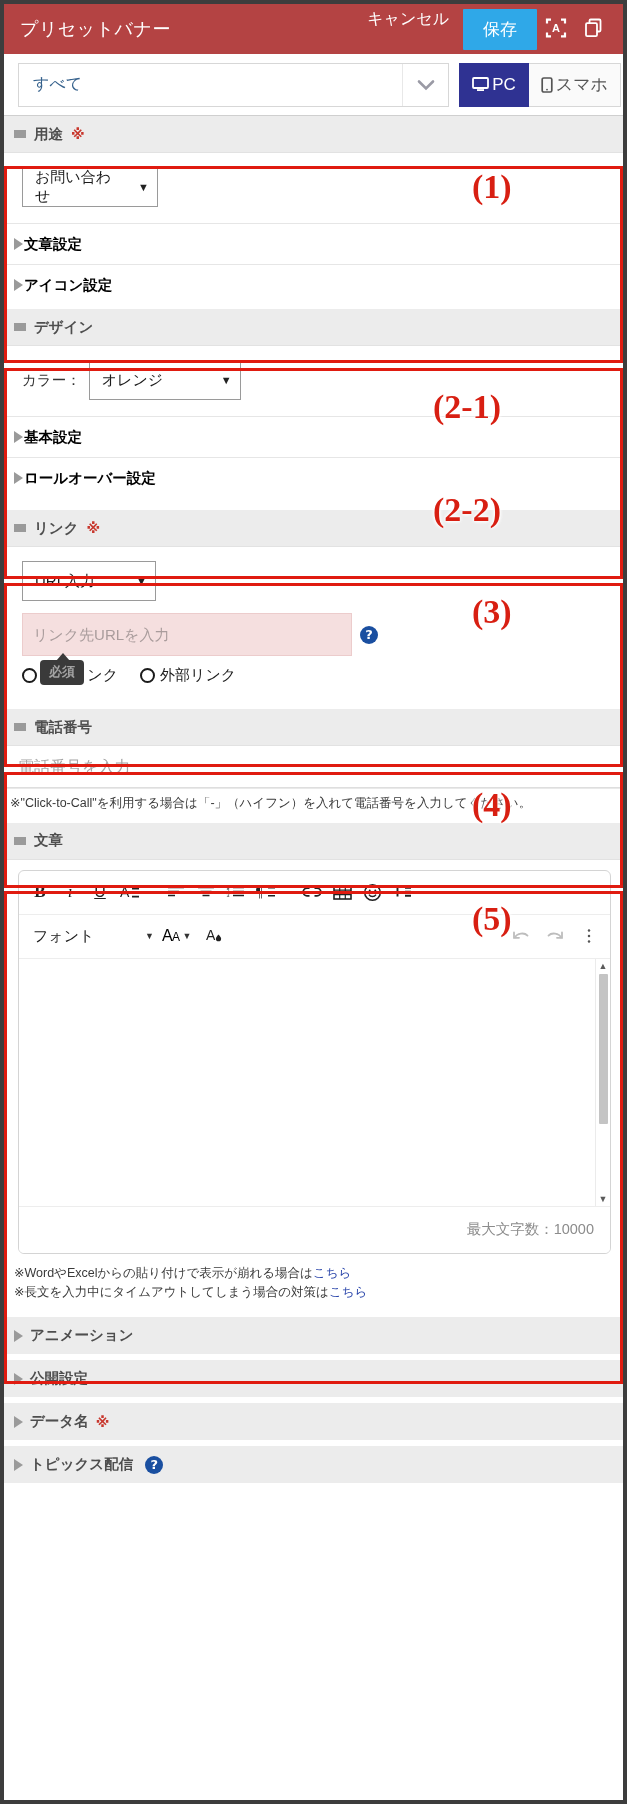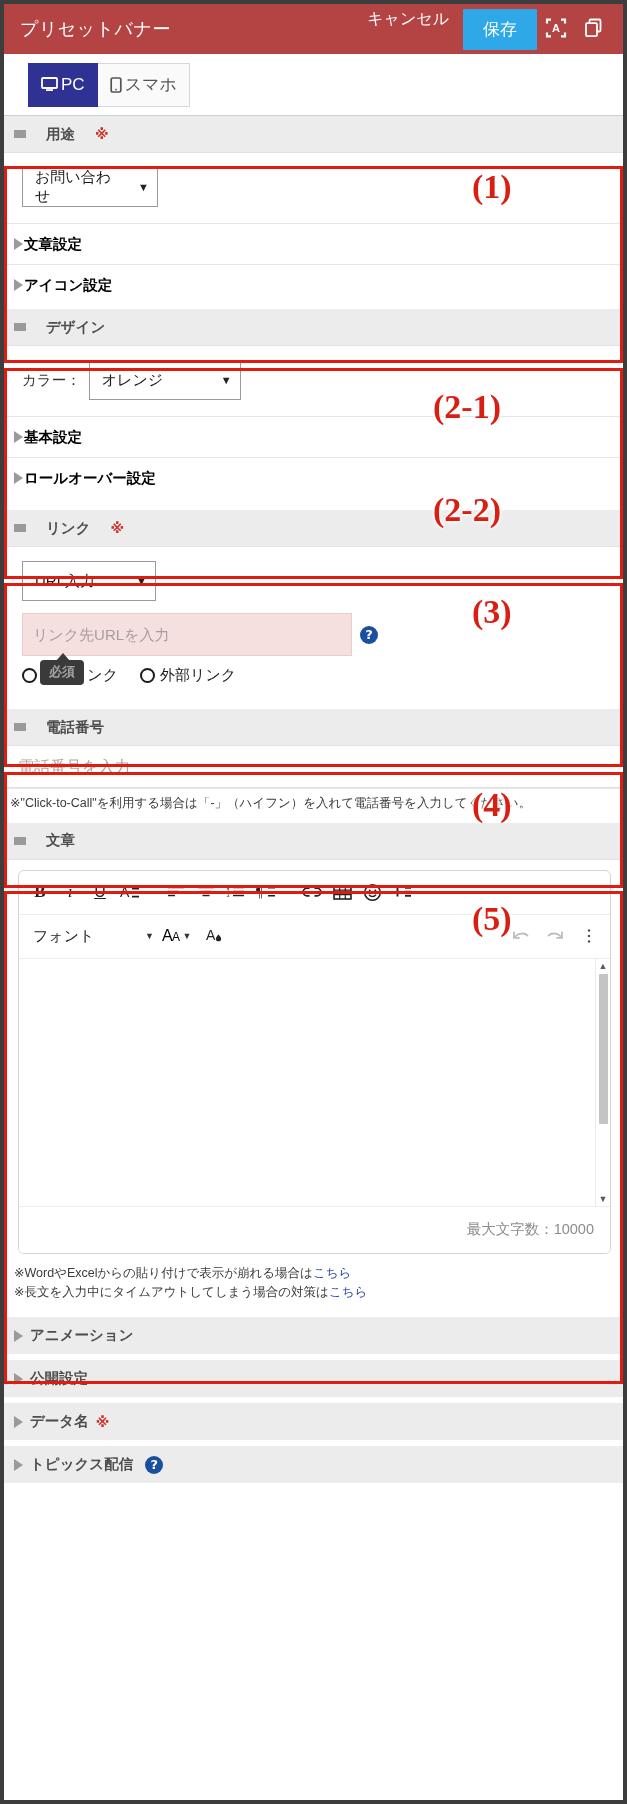--- a/index.html
+++ b/index.html
@@ -74,21 +74,21 @@
   .device-btn.active { background: #2f3292; color: #fff; border-color: #2f3292; }
   .device-btn.inactive { background: #fafafa; color: #555; border-left: none; }
 
   
   .body-scroll { flex: 1 1 auto; position: relative; background: #fff; }
 
   
   .sect { background: #fff; }
   .sect-head {
     background: #ececec; height: 37px;
-    display: flex; align-items: center; gap: 20px;
+    display: flex; align-items: center; gap: 8px;
     padding-left: 10px;
     font-size: 14.5px; font-weight: bold; color: #4e4e4e;
     cursor: pointer;
     border-bottom: 1px solid #e2e2e2;
   }
   .tri {
     width: 0; height: 0; flex: 0 0 auto;
   }
   .tri.down { border-left: 6px solid #9a9a9a; border-right: 6px solid #9a9a9a; border-top: 8px solid #9a9a9a; border-bottom: 0; }
   .tri.right { border-top: 6px solid transparent; border-bottom: 6px solid transparent; border-left: 9px solid #9a9a9a; }
@@ -259,20 +259,28 @@
       <div class="icon-btn">
         <svg width="22" height="22" viewBox="0 0 22 22" aria-hidden="true">
           <rect x="6.5" y="2.5" width="11" height="12" rx="1.2" fill="none" stroke="#ffffff" stroke-width="1.8"></rect>
           <rect x="3" y="6.2" width="11" height="13" rx="1.2" fill="#b44343" stroke="#ffffff" stroke-width="1.8"></rect>
         </svg>
       </div>
     </div>
   </div>
 
   <div class="filterbar">
+    <div class="filter-select">
+      <span>すべて</span>
+      <span class="chev">
+        <svg width="18" height="12" viewBox="0 0 18 12" aria-hidden="true">
+          <path d="M2 2.5 L9 9.5 L16 2.5" fill="none" stroke="#9a9aa5" stroke-width="2.6" stroke-linecap="round"></path>
+        </svg>
+      </span>
+    </div>
     <div class="device-toggle">
       <div class="device-btn active">
         <svg width="17" height="15" viewBox="0 0 17 15" aria-hidden="true">
           <rect x="1" y="1" width="15" height="10" rx="1" fill="none" stroke="#ffffff" stroke-width="1.8"></rect>
           <rect x="5" y="12.2" width="7" height="1.8" fill="#ffffff"></rect>
         </svg>
         <span>PC</span>
       </div>
       <div class="device-btn inactive">
         <svg width="12" height="16" viewBox="0 0 12 16" aria-hidden="true">

